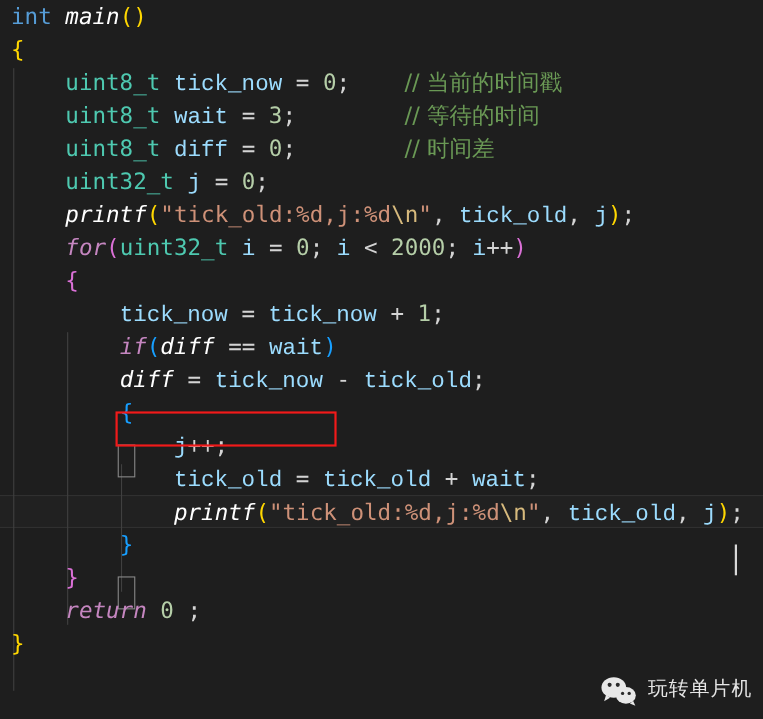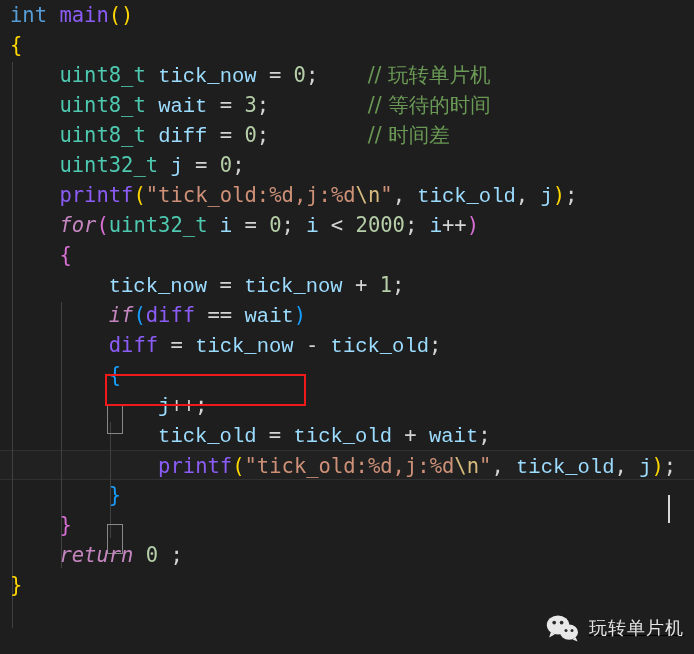--- a/index.html
+++ b/index.html
@@ -56,21 +56,21 @@
     position: absolute;
     width: 1px;
     background: #404040;
   }
 
   
   .kw      { color: #569cd6; }  
   .ctrl    { color: #c586c0; font-style: italic; }  
   .type    { color: #4ec9b0; }  
   .var     { color: #9cdcfe; font-family: Liberation Mono, monospace; }  
-  .fn      { color: #8b5cf6; }  
+  .fn      { color: #ffffff; font-style: italic; }  
   .num     { color: #b5cea8; }  
   .str     { color: #ce9178; }  
   .esc     { color: #d7ba7d; }  
   .op      { color: #d4d4d4; }  
   .cmt     { color: #6a9955; font-family: "DejaVu Sans", sans-serif; }
   .b1      { color: #ffd700; }  
   .b2      { color: #da70d6; }  
   .b3      { color: #179fff; }  
 
   
@@ -97,24 +97,22 @@
     background: #d8d8d8;
     z-index: 7;
   }
 
   
   #watermark {
     position: absolute;
     right: 10px;
     bottom: 12px;
     display: flex;
-    align-items: center;
     gap: 9px;
     z-index: 8;
-    text-decoration: underline;
   }
   #watermark .wlabel {
     color: #e6e6e6;
     font-family: "DejaVu Sans", sans-serif;
     font-size: 18px;
     letter-spacing: 1px;
   }
   .wechat-logo { display: block; }
 </style>
 </head>
@@ -130,21 +128,21 @@
 
   <div class="bmatch" style="left:107px; top:404px; width:16px; height:30px;"></div>
   <div class="bmatch" style="left:107px; top:524px; width:16px; height:30px;"></div>
 
   <div id="code">
 
     <div class="line"><span class="txt"><span class="kw">int</span><span class="op"> </span><span class="fn">main</span><span class="b1">(</span><span class="b1">)</span></span></div>
 
     <div class="line"><span class="txt"><span class="b1">{</span></span></div>
 
-    <div class="line"><span class="txt"><span class="op">    </span><span class="type">uint8_t</span><span class="op"> </span><span class="var">tick_now</span><span class="op"> = </span><span class="num">0</span><span class="op">;</span><span class="op">    </span><span class="cmt">// 玩转单片机</span></span></div>
+    <div class="line"><span class="txt"><span class="op">    </span><span class="type">uint8_t</span><span class="op"> </span><span class="var">tick_now</span><span class="op"> = </span><span class="num">0</span><span class="op">;</span><span class="op">    </span><span class="cmt">// 当前的时间戳</span></span></div>
 
 
     <div class="line"><span class="txt"><span class="op">    </span><span class="type">uint8_t</span><span class="op"> </span><span class="var">wait</span><span class="op"> = </span><span class="num">3</span><span class="op">;</span><span class="op">        </span><span class="cmt">// 等待的时间</span></span></div>
 
     <div class="line"><span class="txt"><span class="op">    </span><span class="type">uint8_t</span><span class="op"> </span><span class="var">diff</span><span class="op"> = </span><span class="num">0</span><span class="op">;</span><span class="op">        </span><span class="cmt">// 时间差</span></span></div>
 
     <div class="line"><span class="txt"><span class="op">    </span><span class="type">uint32_t</span><span class="op"> </span><span class="var">j</span><span class="op"> = </span><span class="num">0</span><span class="op">;</span></span></div>
 
     <div class="line"><span class="txt"><span class="op">    </span><span class="fn">printf</span><span class="b1">(</span><span class="str">"tick_old:%d,j:%d</span><span class="esc">\n</span><span class="str">"</span><span class="op">, </span><span class="var">tick_old</span><span class="op">, </span><span class="var">j</span><span class="b1">)</span><span class="op">;</span></span></div>
 

